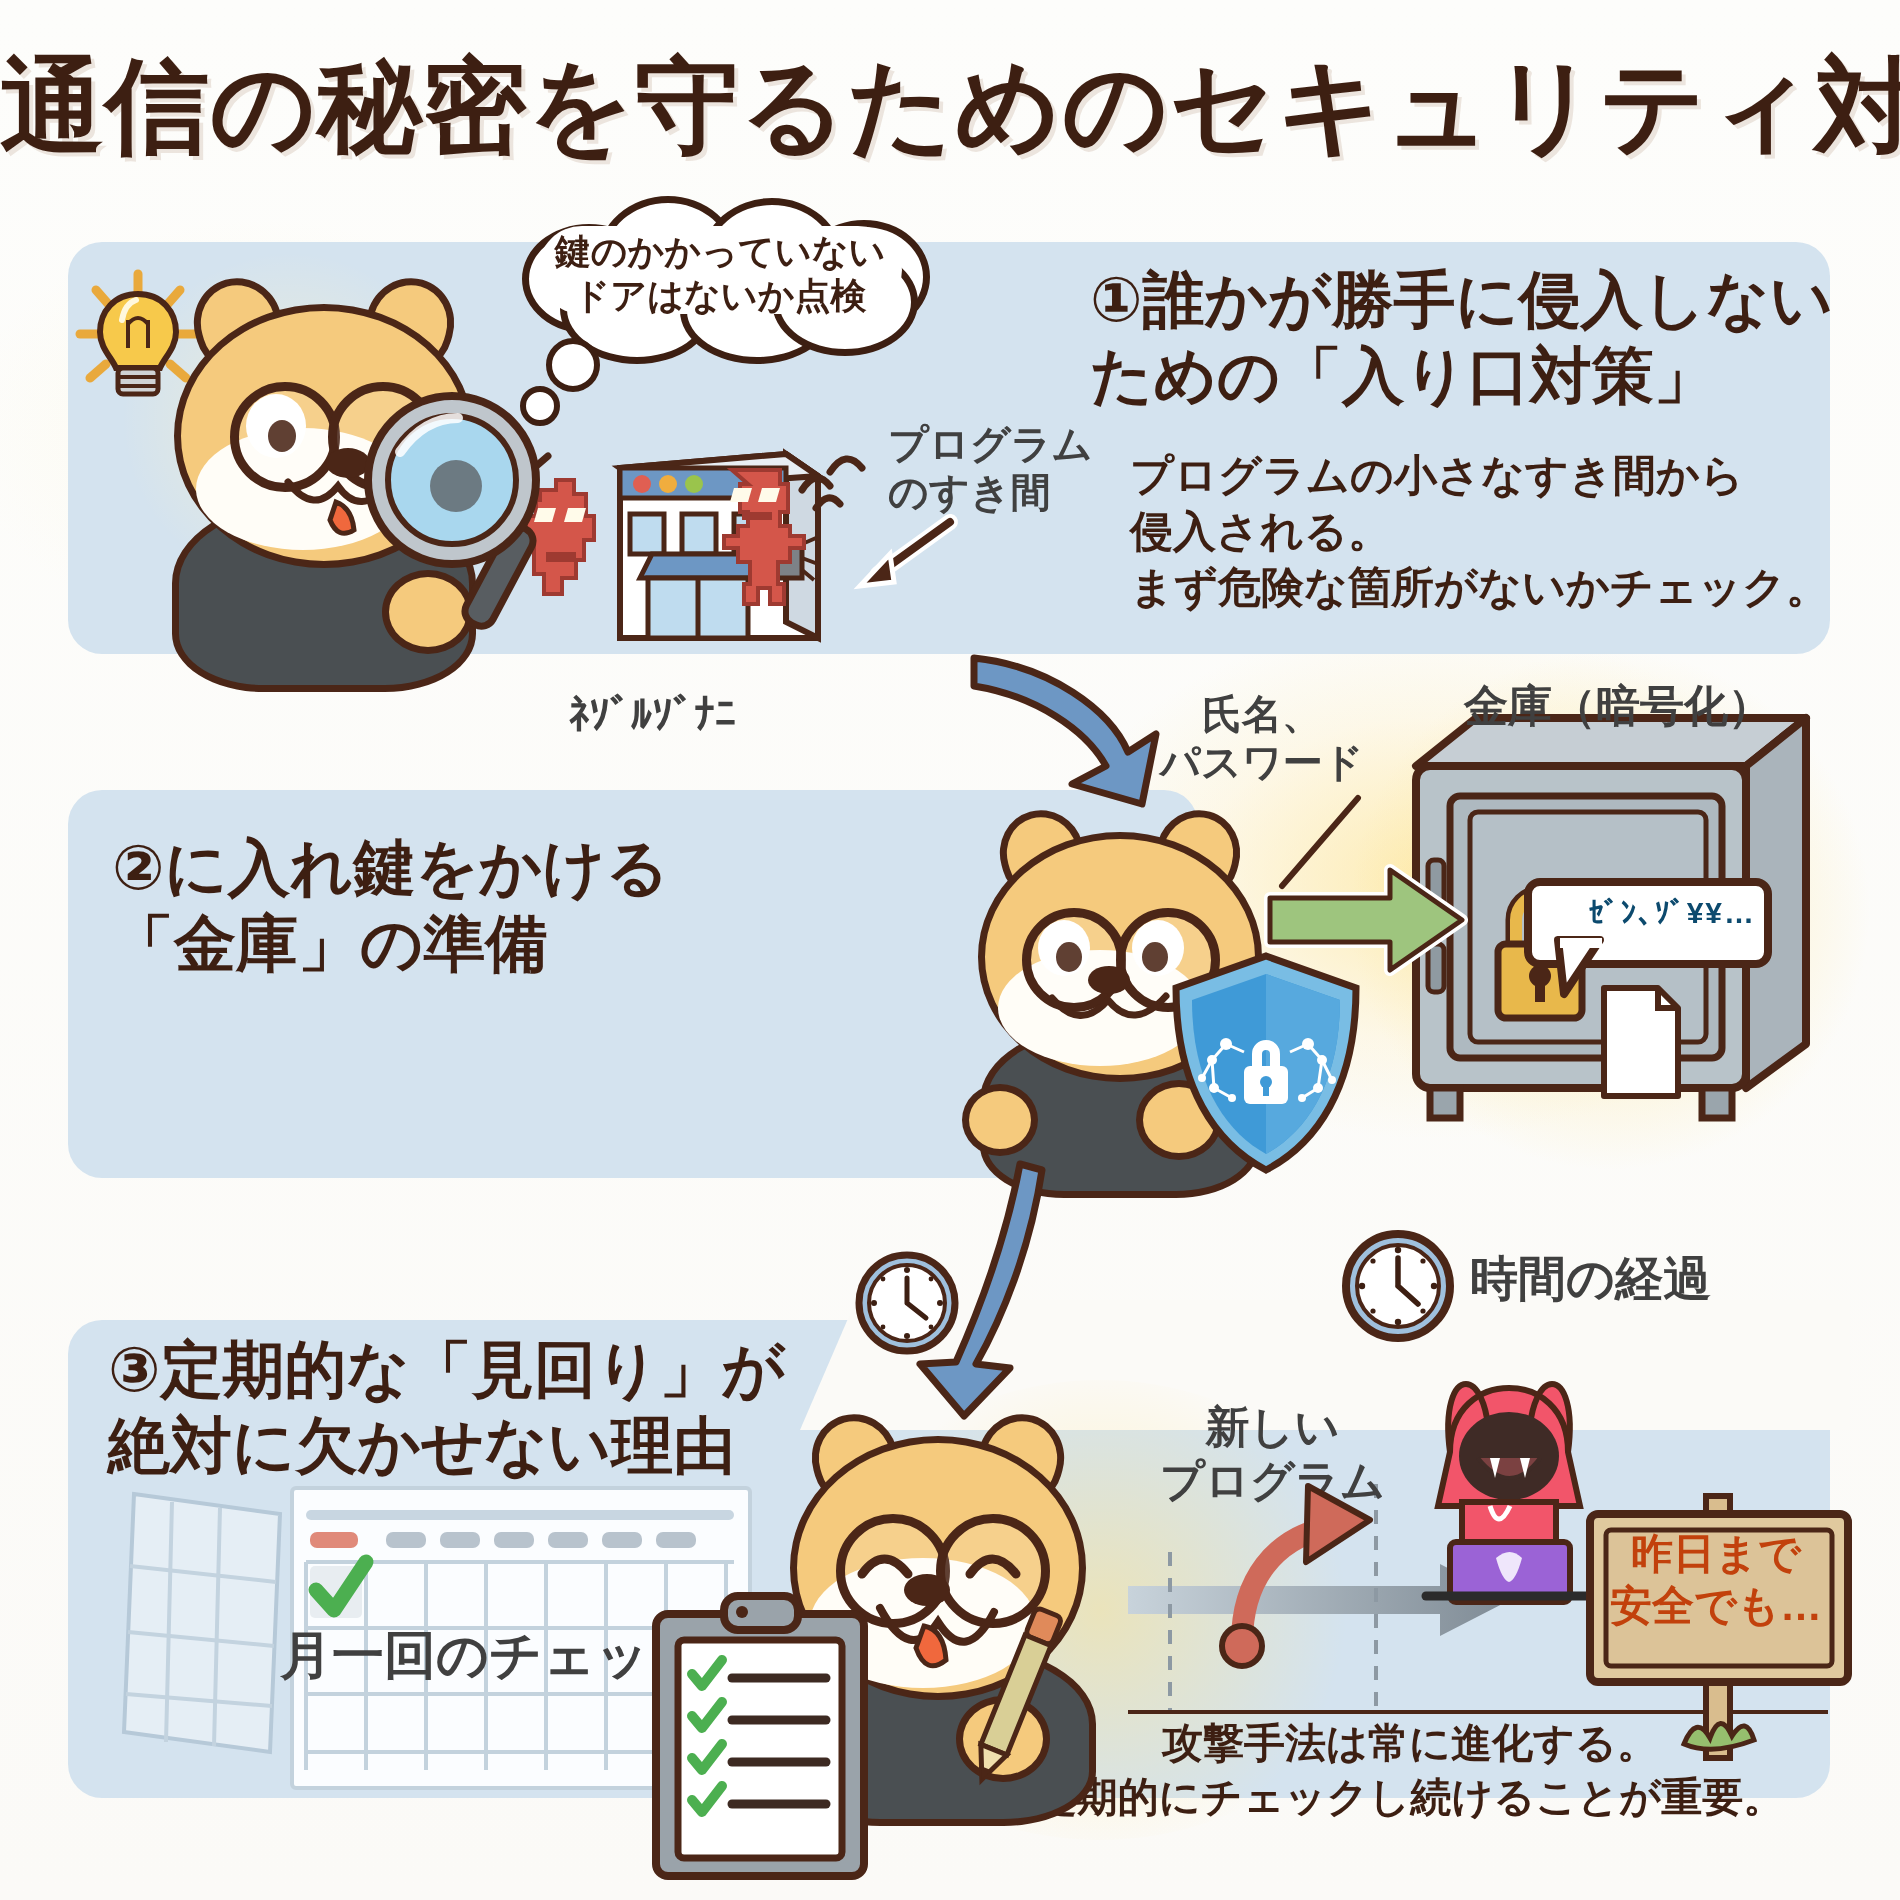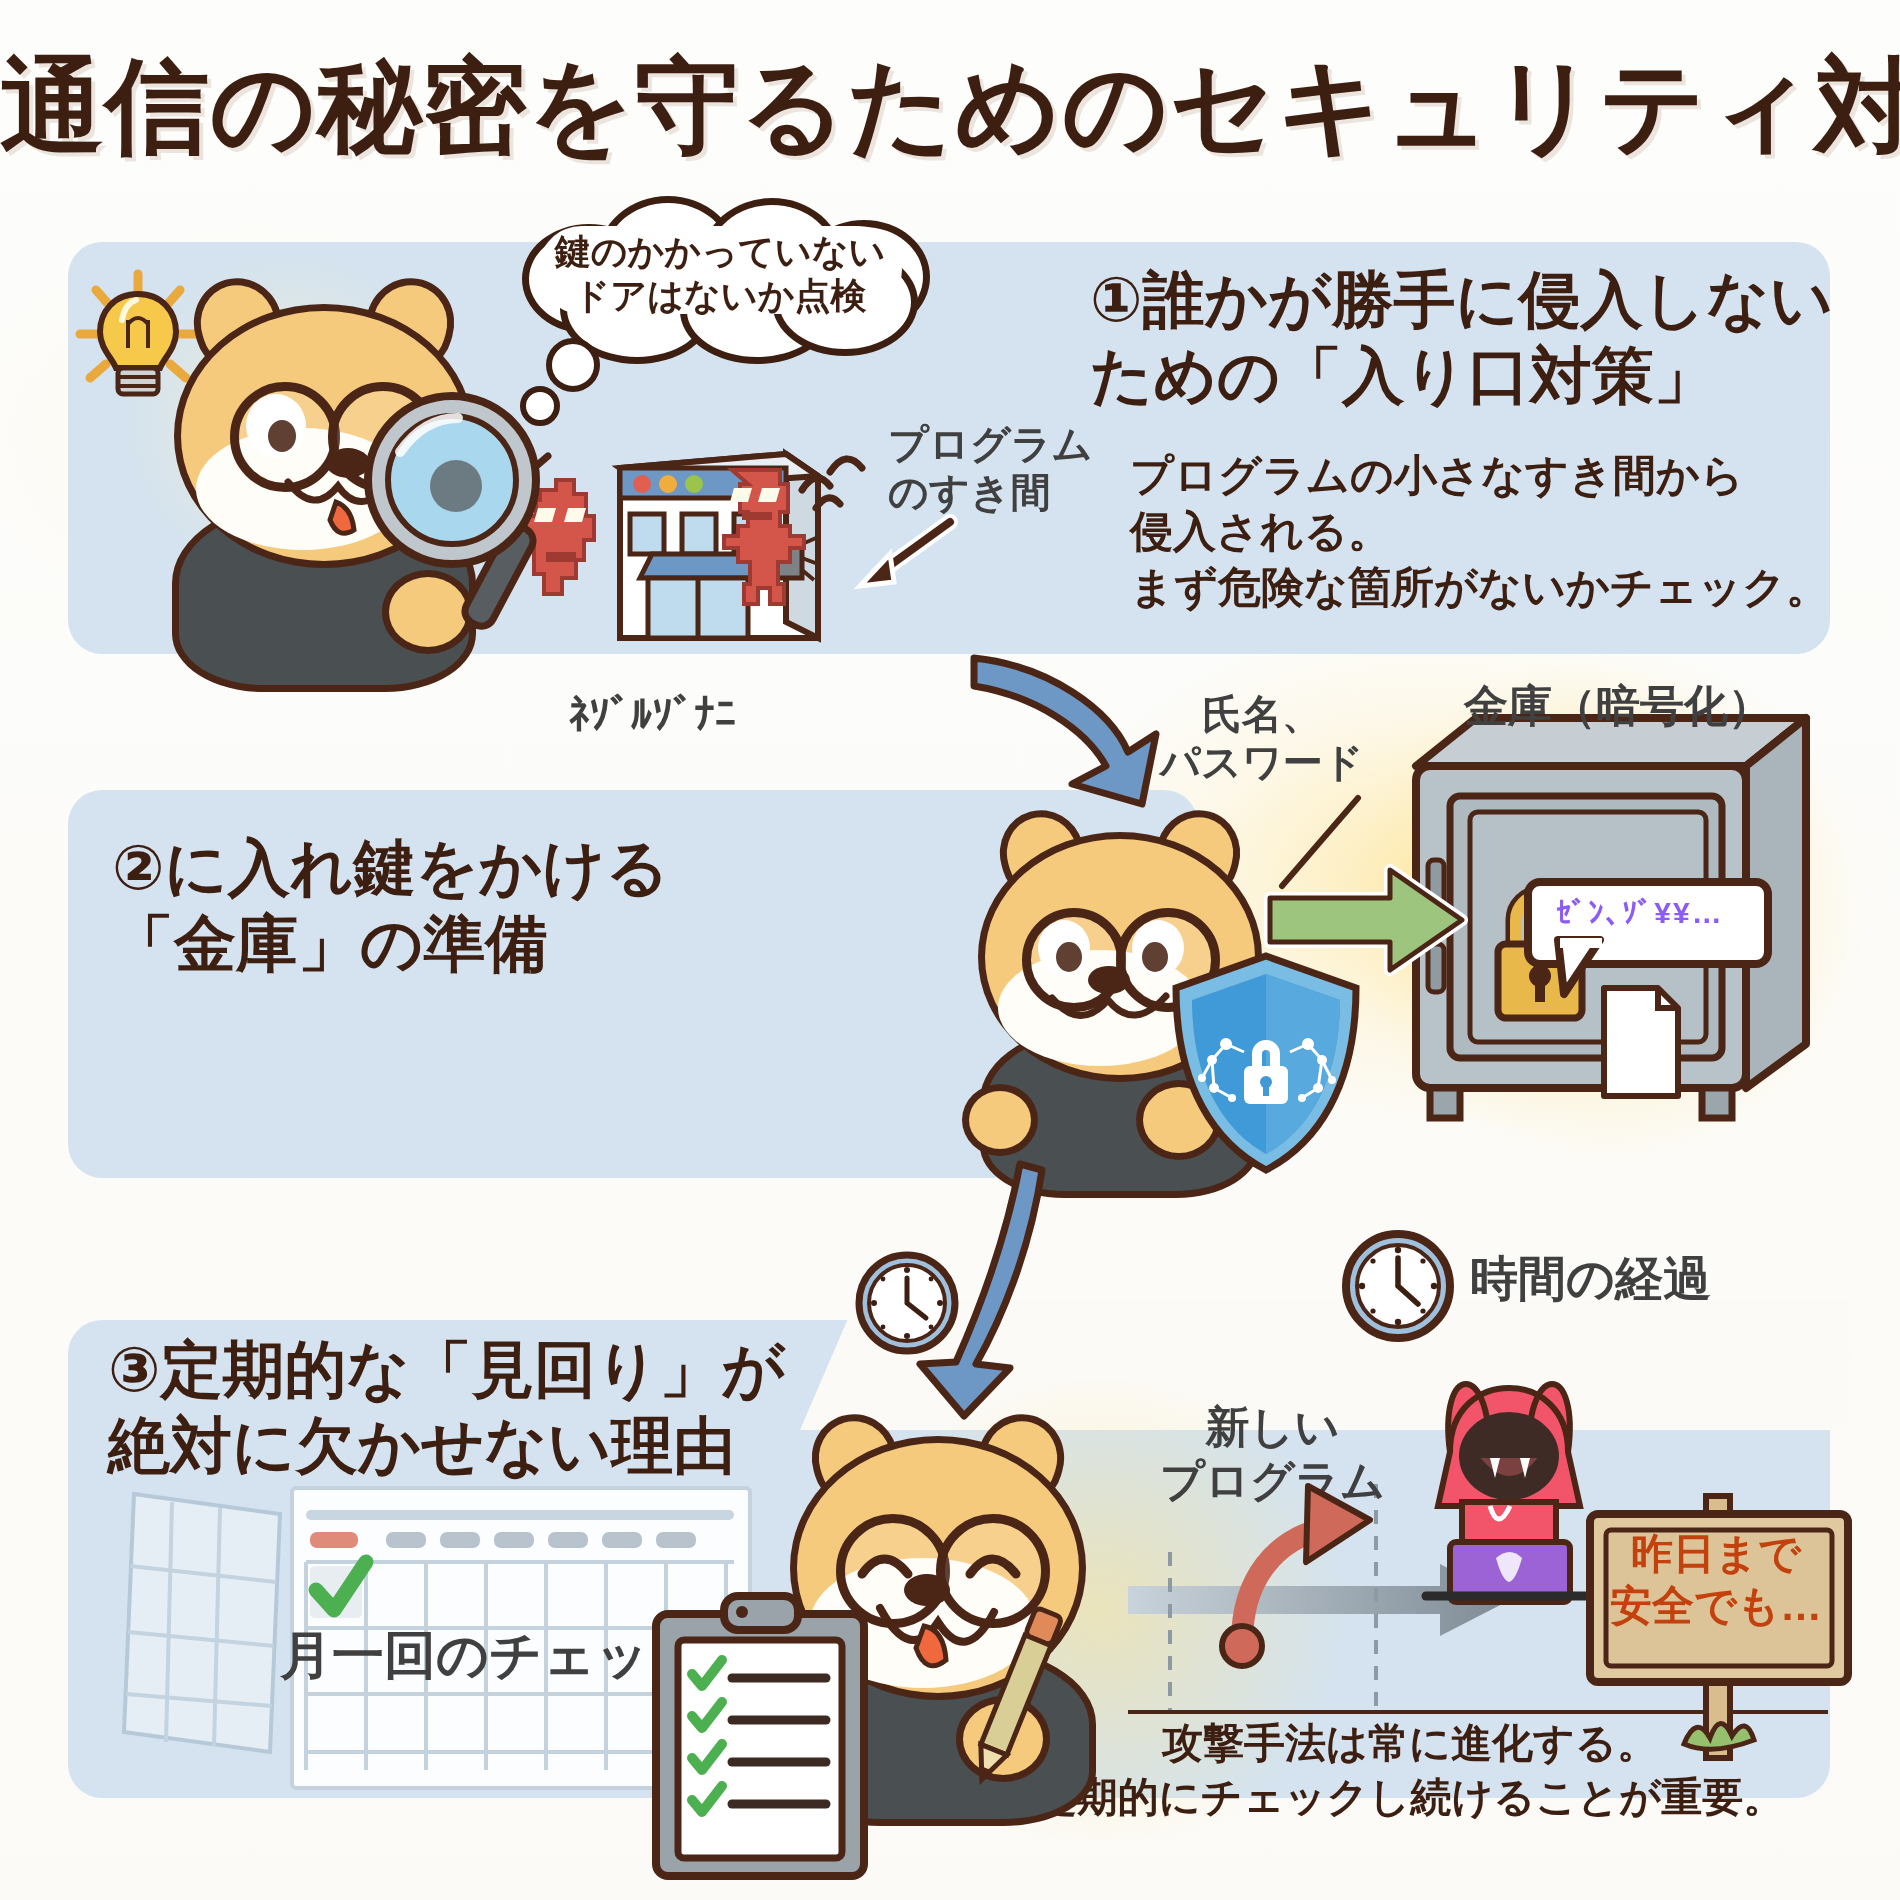--- a/index.html
+++ b/index.html
@@ -355,21 +355,21 @@
       <rect x="141" y="292" width="10" height="22" fill="#4b2617"></rect>
     </g>
 
     <g>
       <path d="M210 300 h54 l20 20 v88 h-74 Z" fill="#fff" stroke="#4b2617" stroke-width="6" stroke-linejoin="round"></path>
       <path d="M264 300 v20 h20" fill="none" stroke="#4b2617" stroke-width="6"></path>
     </g>
   </svg>
 
   <div style="position:absolute;left:1524px;top:878px;width:232px;height:74px;background:#fff;border:8px solid #4b2617;border-radius:16px;z-index:9;"></div>
-  <div style="position:absolute;left:1524px;top:896px;width:232px;text-align:center;font-size:30px;font-weight:800;color:#8b5cf6;z-index:10;letter-spacing:2px;">ｾﾞﾝ､ｿﾞ¥¥…</div>
+  <div style="position:absolute;left:1524px;top:896px;width:232px;text-align:right;font-size:30px;font-weight:800;color:#0c4a6e;z-index:10;letter-spacing:2px;">ｾﾞﾝ､ｿﾞ¥¥…</div>
   <svg style="position:absolute;left:1552px;top:938px;width:60px;height:62px;z-index:9;" viewBox="0 0 60 62">
     <polygon points="6,2 48,2 12,56" fill="#fff" stroke="#4b2617" stroke-width="8" stroke-linejoin="round"></polygon>
     <rect x="8" y="0" width="42" height="10" fill="#fff"></rect>
   </svg>
 
   <svg style="position:absolute;left:880px;top:1158px;width:190px;height:260px;z-index:7;" viewBox="0 0 190 260">
     <path d="M162 12 C 150 92 122 160 96 206 L130 210 L84 258 L40 206 L76 204 C 100 150 126 80 140 6 Z" fill="#6d97c4" stroke="#4b2617" stroke-width="7" stroke-linejoin="round"></path>
   </svg>
   <svg style="position:absolute;left:852px;top:1248px;width:110px;height:110px;z-index:8;" viewBox="0 0 110 110">
     <circle cx="55" cy="55" r="48" fill="#9fc0dd" stroke="#4b2617" stroke-width="7"></circle>

